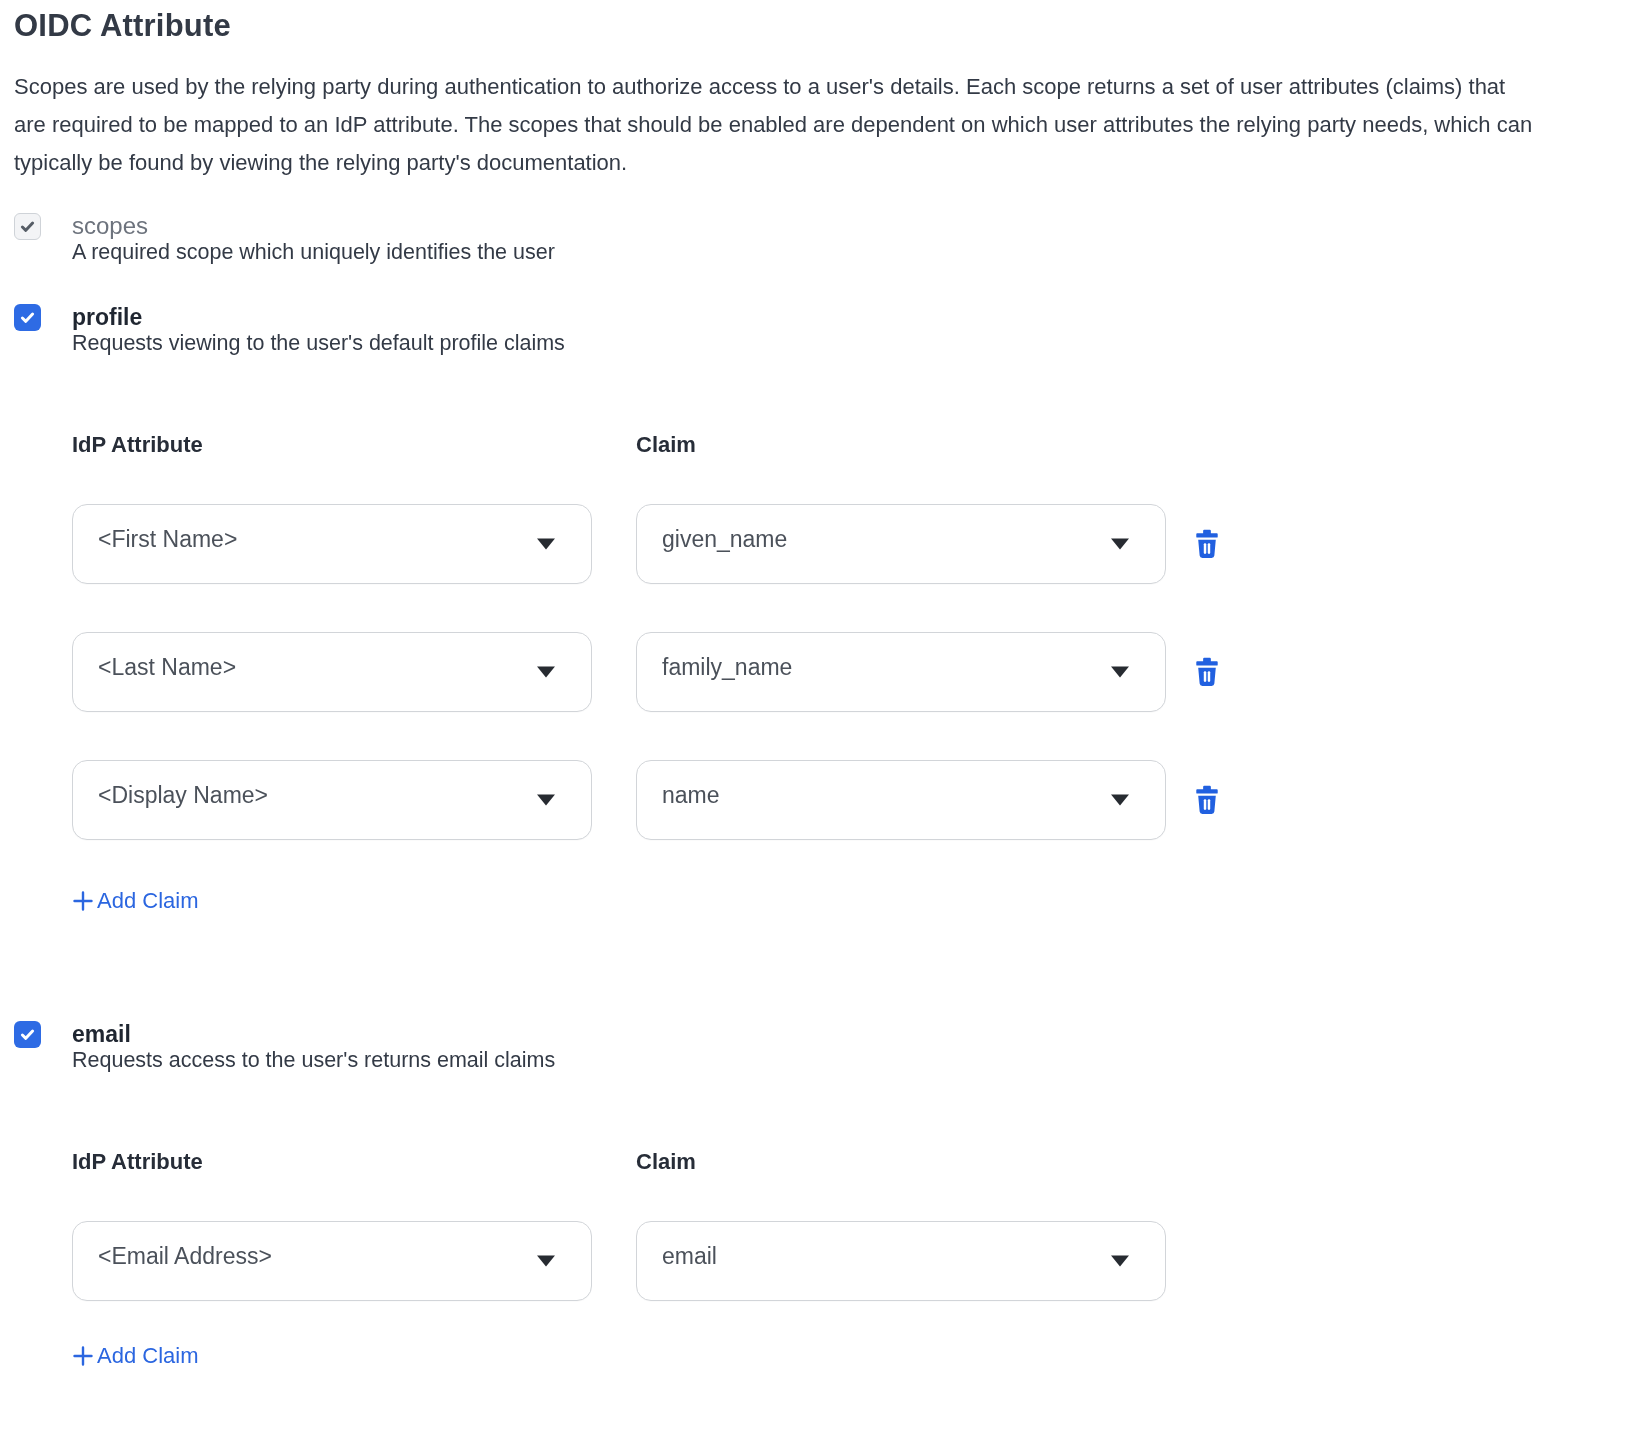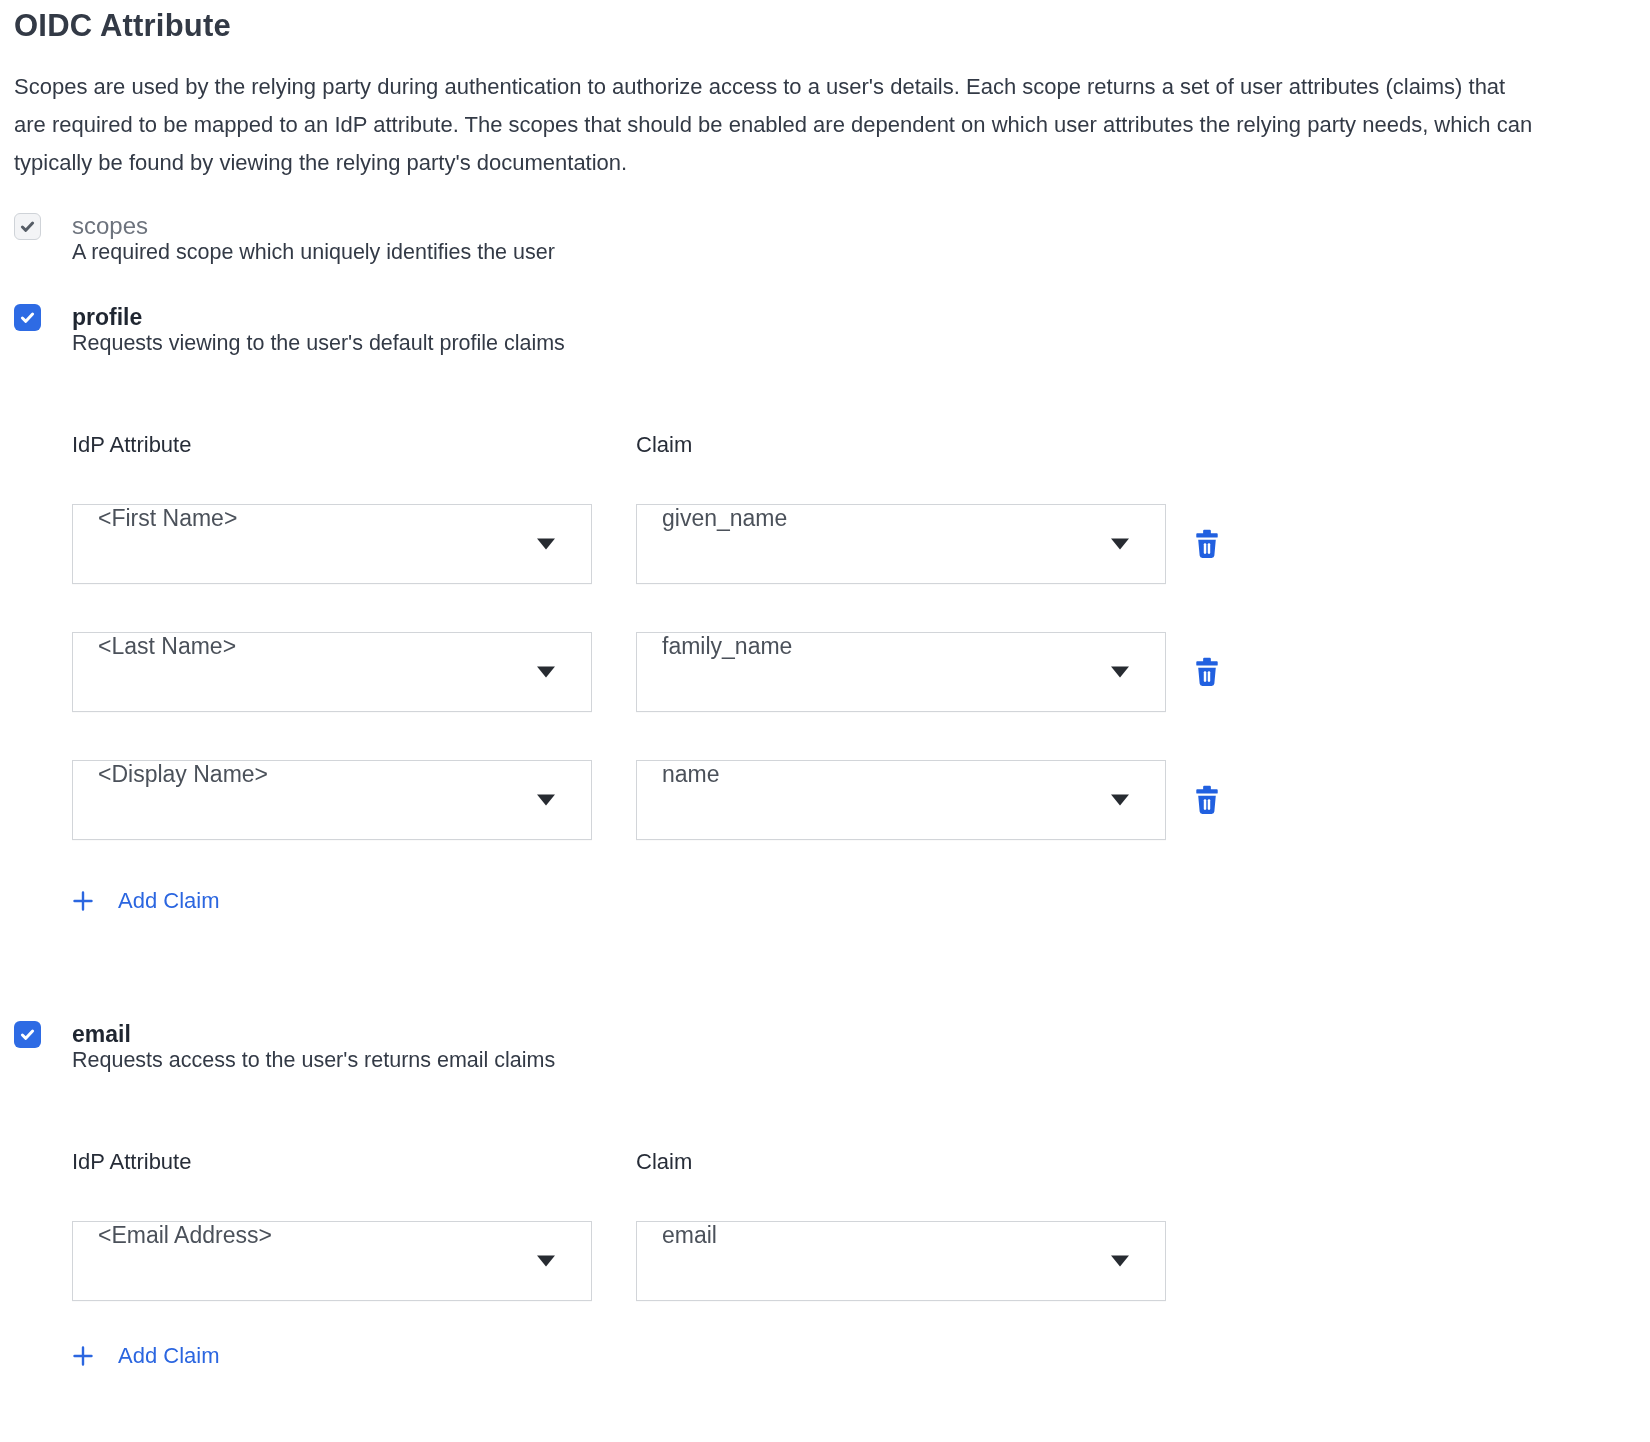--- a/index.html
+++ b/index.html
@@ -42,44 +42,44 @@
   .checkbox.blue{background:var(--accent);border:none;cursor:pointer}
   .checkbox.blue svg path{stroke:#fff}
 
   .scope-body{margin-left:31px;flex:1;min-width:0}
   .scope-name{font-size:24px;color:var(--muted);line-height:28px}
   .scope-name.bold{font-size:23px;font-weight:bold;color:#1f2631;line-height:28px}
   .scope-desc{margin-top:0;font-size:21.5px;color:var(--body)}
 
   .claims{margin-top:76px}
   .claims-header{display:flex;margin-bottom:46px}
-  .claims-header .col-h{font-size:22px;font-weight:normal;color:#272d38}
+  .claims-header .col-h{font-size:22px;font-weight:bold;color:#272d38}
   .col1{width:520px;margin-right:44px;flex:none}
   .col2{width:530px;flex:none}
 
   .claim-row{display:flex;align-items:center;margin-bottom:48px}
   .dropdown{
-    height:80px;border:1px solid var(--border);border-radius:0;background:#fff;
-    display:flex;position:relative;
+    height:80px;border:1px solid var(--border);border-radius:15px;background:#fff;
+    display:flex;align-items:center;position:relative;
     padding:0 64px 10px 25px;cursor:pointer;
     box-shadow:0 1px 1px rgba(0,0,0,.02);
   }
   .dropdown-value{font-size:23px;color:var(--ddtext);white-space:nowrap;overflow:hidden}
   .dropdown-arrow{
     position:absolute;right:36px;top:50%;transform:translateY(-50%);
     width:0;height:0;
     border-left:9px solid transparent;border-right:9px solid transparent;
     border-top:11px solid #272b31;
   }
   .trash-btn{margin-left:28px;background:none;border:none;padding:0;cursor:pointer;line-height:0;flex:none}
   .trash-btn svg{width:26px;height:30px;display:block}
   .trash-btn svg .solid{fill:var(--trash)}
 
   .add-claim{
-    display:inline-flex;align-items:center;gap:24px;
+    display:inline-flex;align-items:center;gap:3px;
     background:none;border:none;padding:0;cursor:pointer;
     font-family:"Liberation Sans", sans-serif;
     font-size:22px;color:var(--link);
   }
   .add-claim svg{width:22px;height:22px;display:block}
   .add-claim svg path{stroke:var(--link);stroke-width:2.4;stroke-linecap:round;fill:none}
   .email-claims .claim-row{margin-bottom:42px}
 </style>
 </head>
 <body>

